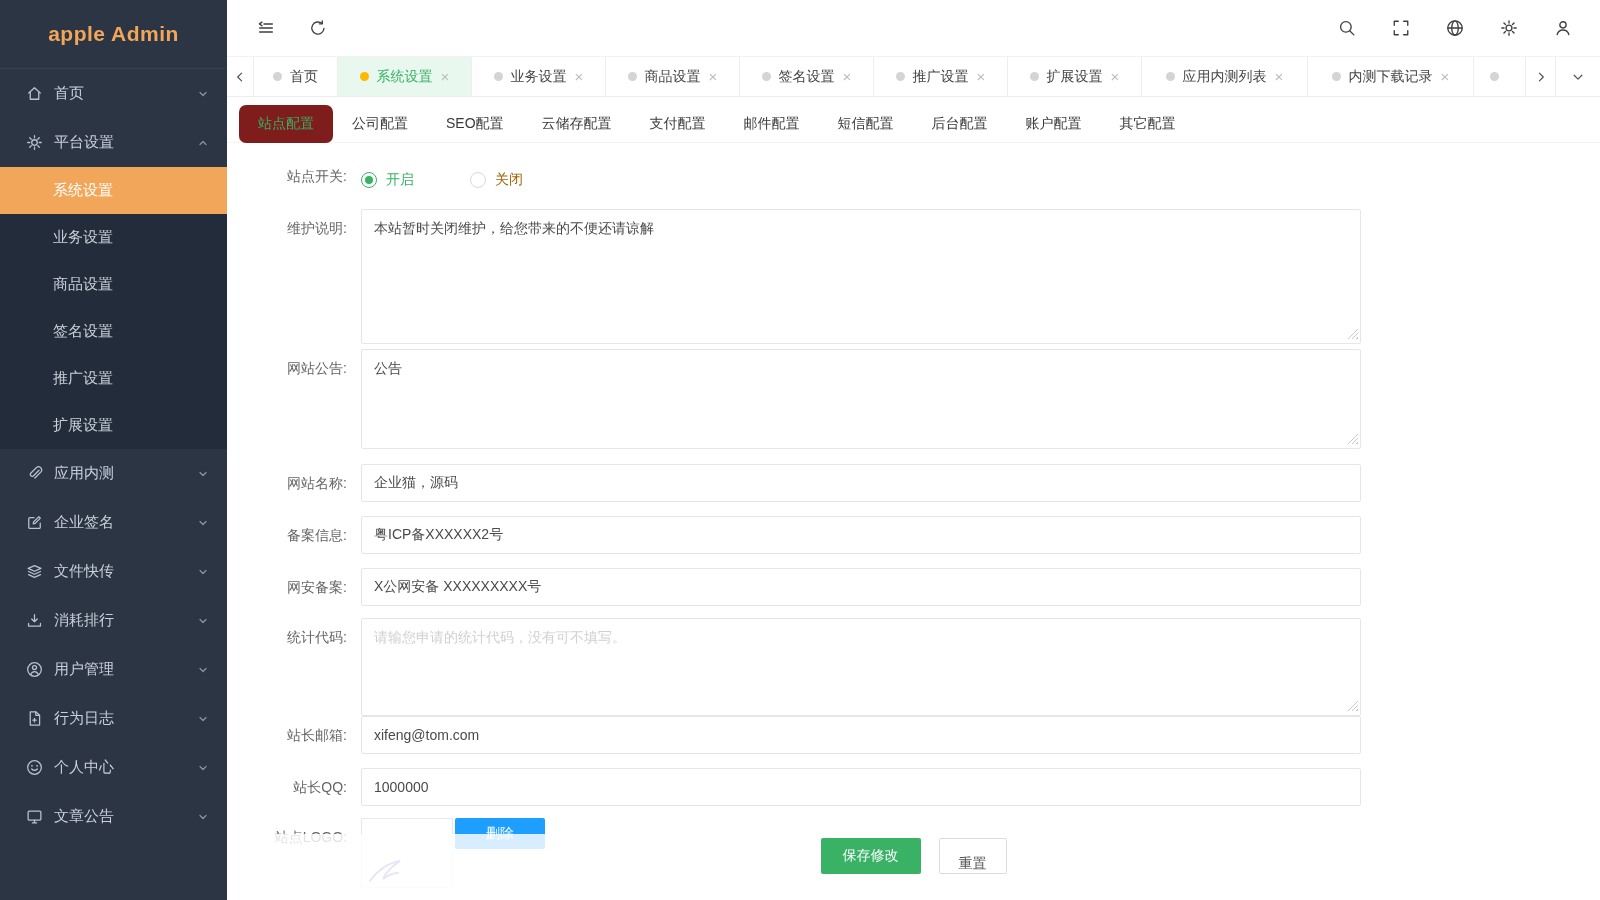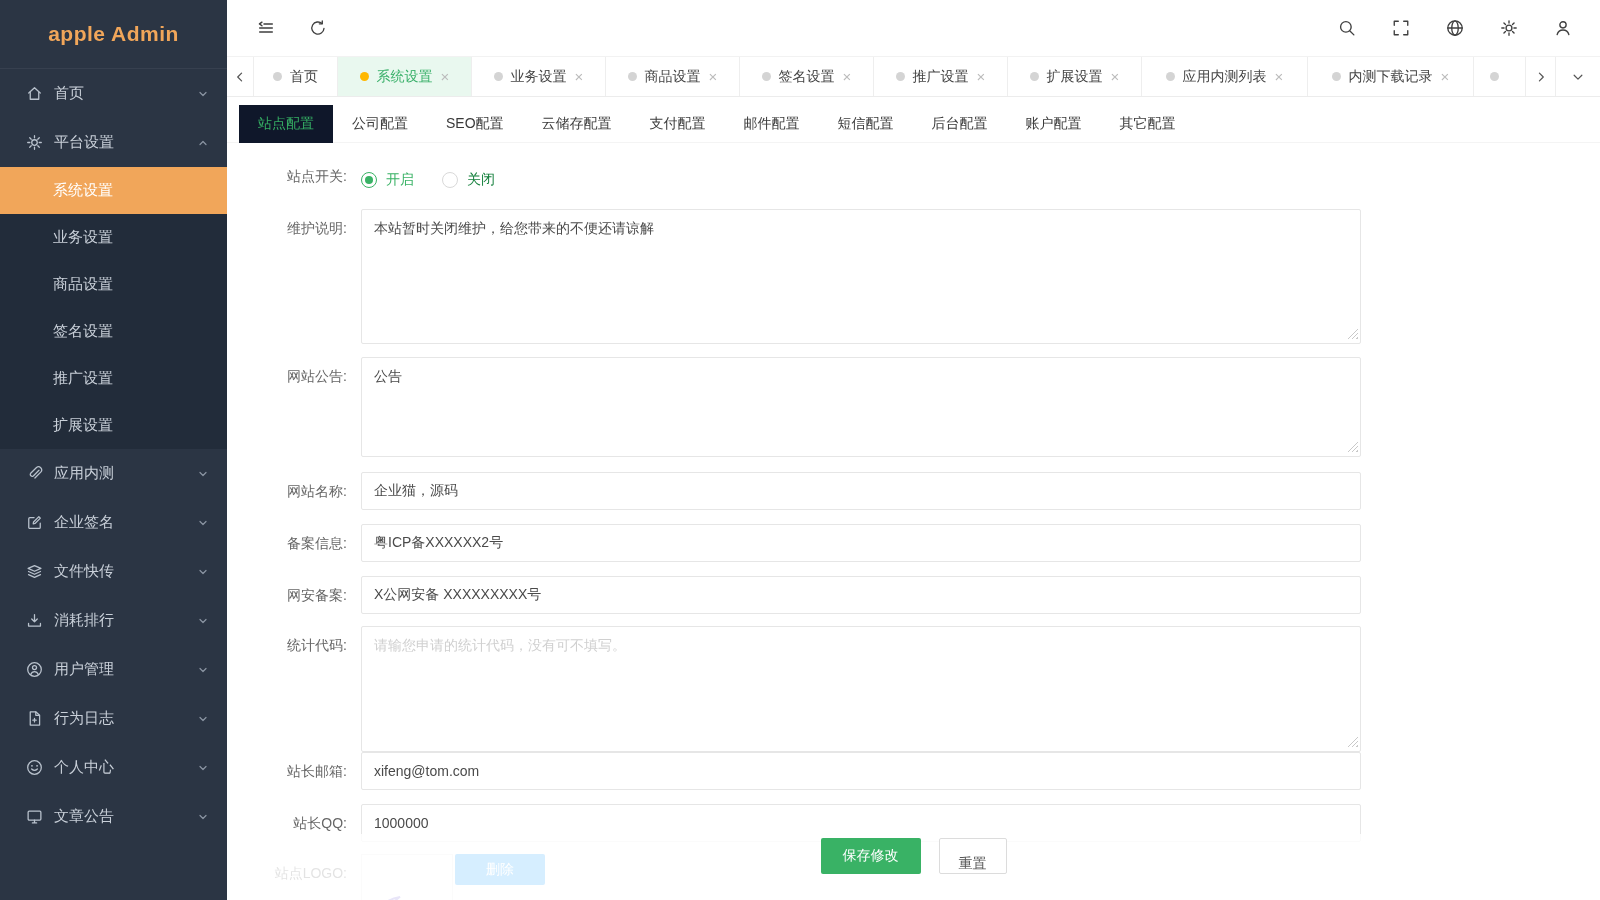--- a/index.html
+++ b/index.html
@@ -51,63 +51,63 @@
   .tab.active .dot { background:#ffb800; }
   .tab .close { color:#bbb; font-size:15px; line-height:1; cursor:pointer; }
   .tab-partial { flex:1; min-width:0; display:flex; align-items:center;
     padding-left:16px; border-right:1px solid #eee; }
   .tab-partial .dot { width:9px; height:9px; border-radius:50%; background:#d4d4d4; }
 
   .content { flex:1; overflow:hidden; position:relative; background:#fff; }
   .ctabs { display:flex; padding:8px 0 0 12px; height:46px; border-bottom:1px solid #f4f4f4; }
   .ctab { height:38px; display:flex; align-items:center; padding:0 19px;
     font-size:14px; color:#3a3a3a; cursor:pointer; }
-  .ctab.active { background:#0f172a; color:#35ae63; }
+  .ctab.active { background:#7f1d1d; color:#35ae63;border-radius:7px; }
 
   
   .form { padding:18px 0 0 24px; }
   .frow { display:flex; align-items:flex-start; }
   .flabel { width:96px; flex-shrink:0; text-align:right; font-size:14px;
     color:#666; line-height:38px; }
   .ffield { margin-left:14px; width:1000px; position:relative; }
   input.text { width:100%; height:38px; border:1px solid #e6e6e6; border-radius:2px;
     padding:0 12px; font-size:14px; color:#4a4a4a; outline:none; font-family:inherit; background:#fff; }
   textarea.text { width:100%; border:1px solid #e6e6e6; border-radius:2px;
     padding:8px 12px; font-size:14px; color:#4a4a4a; outline:none; resize:none;
     font-family:inherit; line-height:1.5; display:block; background:#fff; }
   ::placeholder { color:#d0d0d0; }
   .resize-h { position:absolute; right:3px; bottom:5px; width:11px; height:11px;
     background:repeating-linear-gradient(135deg, transparent 0 2px, #c9c9c9 2px 3px);
     clip-path:polygon(100% 0, 0 100%, 100% 100%); }
-  .radio-row { display:flex; align-items:center; height:30px; gap:28px; margin-top:4px; }
+  .radio-row { display:flex; align-items:center; height:30px; gap:56px; margin-top:4px; }
   .radio { display:flex; align-items:center; gap:9px; font-size:14px; cursor:pointer; }
   .rdot { width:16px; height:16px; border-radius:50%; border:1px solid #d9d9d9;
     position:relative; background:#fff; flex-shrink:0; }
   .radio.checked .rdot { border-color:#39b265; }
   .radio.checked .rdot::after { content:""; position:absolute; inset:3px;
     border-radius:50%; background:#39b265; }
-  .rlabel { color:#15803d; }
+  .rlabel { color:#a16207; }
   .radio.checked .rlabel { color:#39b265; }
 
   .logo-field { display:flex; align-items:flex-start; }
   .logo-box { width:92px; height:70px; border:1px solid #e8e8e8; background:#fff;
     display:flex; align-items:flex-end; padding:4px; cursor:pointer; }
   .del-btn { height:31px; width:90px; margin-left:2px; background:#1e9fff; color:#fff;
     border:none; border-radius:2px; font-size:14px; cursor:pointer; font-family:inherit;text-align:center; }
 
   
   .actionbar { position:absolute; left:0; right:0; bottom:0; height:66px;
     background:rgba(255,255,255,0.82); display:flex; justify-content:center;
     align-items:flex-start; padding-top:4px; gap:18px; z-index:5; }
   .save-btn { height:36px; padding:0 22px; background:#39b265; color:#fff; border:none;
     border-radius:2px; font-size:14px; cursor:pointer; font-family:inherit; }
   .reset-btn { height:36px; padding:16px 19px; background:#fff; color:#555;
     border:1px solid #dcdcdc; border-radius:2px; font-size:14px; cursor:pointer; font-family:inherit; }
 
-  .mb14{margin-bottom:14px}.mb13{margin-bottom:13px}.mb15{margin-bottom:15px}
+  .mb14{margin-bottom:14px}.mb13{margin-bottom:5px}.mb15{margin-bottom:15px}
   .mb12{margin-bottom:12px}.mb16{margin-bottom:0}
   svg { display:block; }
 </style>
 </head>
 <body>
 
 <div class="app">
 
   <aside class="sidebar">
     <div class="logo">apple Admin</div>
@@ -459,21 +459,21 @@
         <div class="frow mb12">
           <div class="flabel">网安备案:</div>
           <div class="ffield">
             <input class="text" type="text" value="X公网安备 XXXXXXXXX号" style="">
           </div>
         </div>
 
         <div class="frow mb16">
           <div class="flabel">统计代码:</div>
           <div class="ffield">
-            <textarea class="text" style="height: 126px;" placeholder="请输您申请的统计代码，没有可不填写。"></textarea>
+            <textarea class="text" style="height: 98px;" placeholder="请输您申请的统计代码，没有可不填写。"></textarea>
             <span class="resize-h"></span>
           </div>
         </div>
 
         <div class="frow mb14">
           <div class="flabel">站长邮箱:</div>
           <div class="ffield">
             <input class="text" type="text" value="xifeng@tom.com" style="">
           </div>
         </div>

